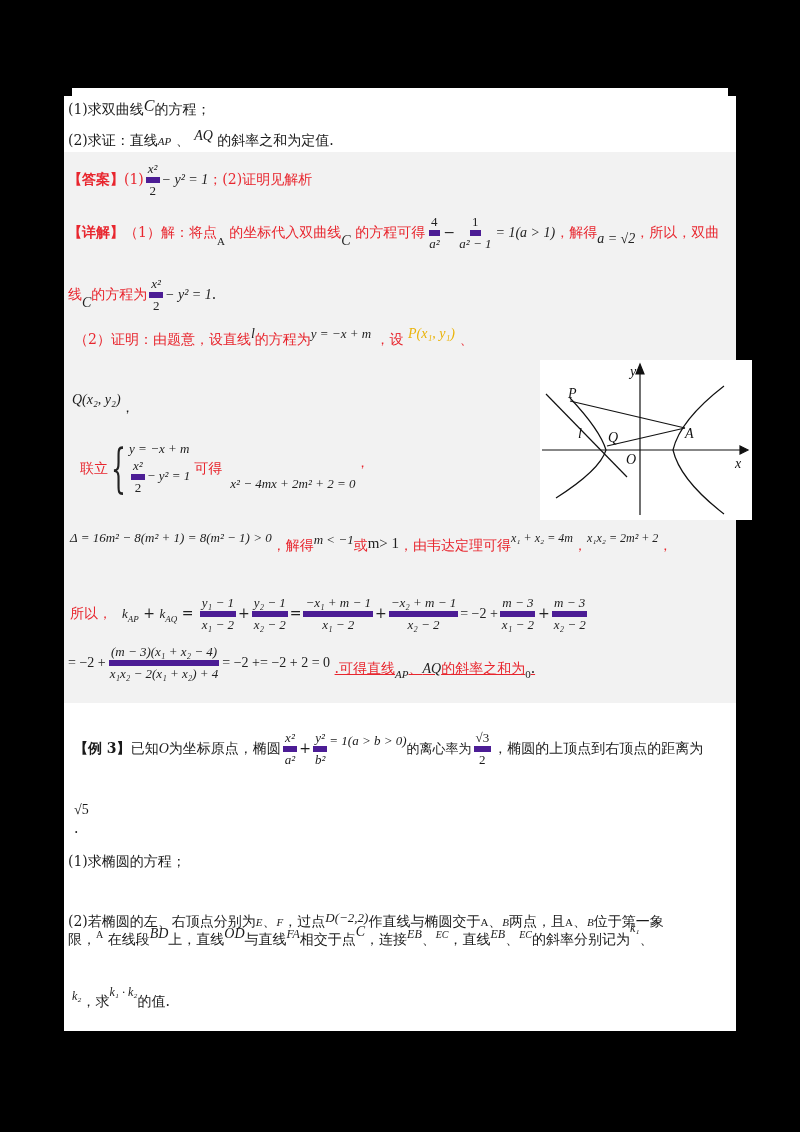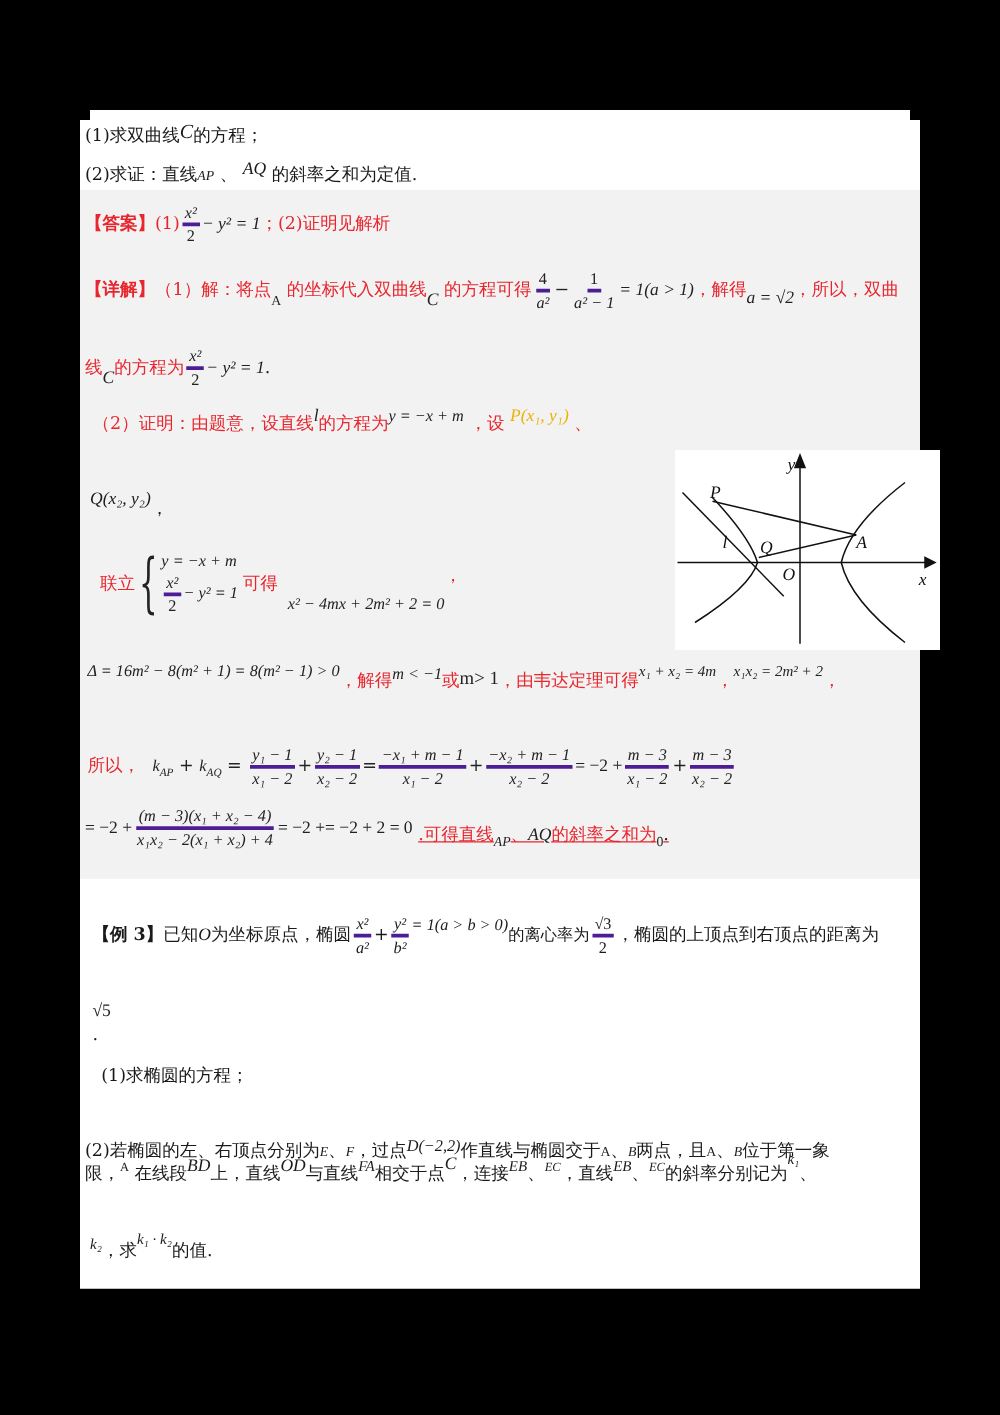--- a/index.html
+++ b/index.html
@@ -18,21 +18,21 @@
     position: absolute; left: 64px; top: 152px; width: 672px; height: 551px; background: #f2f2f2;
   }
   .line {
     position: absolute; white-space: nowrap; font-size: 14px; line-height: 18px;
   }
   .red { color: #e8262e; }
   .bold { font-weight: bold; }
   .m { font-family: "Liberation Serif", "DejaVu Serif", serif; font-style: italic; }
   .mn { font-family: "Liberation Serif", "DejaVu Serif", serif; }
   .frac { display: inline-flex; flex-direction: column; align-items: center; vertical-align: middle; margin: 0 2px; font-family: "Liberation Serif", serif; font-size: 13px; line-height: 16px; }
-  .frac .num { padding: 0 2px; border-bottom: 3px solid #4c1d95; }
+  .frac .num { padding: 0 2px; border-bottom: 6px solid #4c1d95; }
   .frac .den { padding: 0 2px; }
   sup, sub { font-size: 9px; line-height: 0; }
   .graph {
     position: absolute; left: 540px; top: 360px; width: 212px; height: 160px; background: #fff;
   }
   .sys { display: inline-flex; align-items: center; vertical-align: middle; }
   .brace { font-size: 52px; line-height: 52px; font-family: "DejaVu Serif", serif; font-weight: 100; transform: scaleX(0.45); margin: 0 -6px; }
   .sys-rows { display: inline-flex; flex-direction: column; font-family: "Liberation Serif", serif; font-size: 13px; }
 </style>
 </head>
@@ -169,21 +169,21 @@
       <span class="num m">y²</span>
       <span class="den m">b²</span>
     </span><span class="m" style="font-size:13px; position:relative; top:-8px;">= 1(a &gt; b &gt; 0)</span><span style="font-size:13px;">的离心率为</span><span class="frac">
       <span class="num mn">√3</span>
       <span class="den mn">2</span>
     </span><span>，椭圆的上顶点到右顶点的距离为</span>
 </div>
 <div class="line" style="left:74px; top:800px;">
   <span class="mn">√5</span><br><span>.</span>
 </div>
-<div class="line" style="left:68px; top:852px;margin-left:13px;">
+<div class="line" style="left:68px; top:852px;">
   <span>(1)求椭圆的方程；</span>
 </div>
 <div class="line" style="left:68px; top:880px;margin-top:32px;">
   <span>(2)若椭圆的左、右顶点分别为</span><span class="m" style="font-size:11px;">E</span><span>、</span><span class="m" style="font-size:11px;">F</span><span>，过点</span><span class="m" style="font-size:13px; position:relative; top:-4px;">D(−2,2)</span><span>作直线与椭圆交于</span><span class="mn" style="font-size:11px;">A</span><span>、</span><span class="m" style="font-size:11px;">B</span><span>两点，且</span><span class="mn" style="font-size:11px;">A</span><span>、</span><span class="m" style="font-size:11px;">B</span><span>位于第一象</span>
 </div>
 <div class="line" style="left:68px; top:930px;">
   <span>限，</span><span class="mn" style="font-size:10px; position:relative; top:-6px;">A</span> <span>在线段</span><span class="m" style="position:relative; top:-6px;">BD</span><span>上，直线</span><span class="m" style="position:relative; top:-6px;">OD</span><span>与直线</span><span class="m" style="font-size:12px; position:relative; top:-6px;">FA</span><span>相交于点</span><span class="m" style="position:relative; top:-8px;">C</span><span>，连接</span><span class="m" style="font-size:12px; position:relative; top:-6px;">EB</span><span>、</span><span class="m" style="font-size:10px; position:relative; top:-6px;">EC</span><span>，直线</span><span class="m" style="font-size:12px; position:relative; top:-6px;">EB</span><span>、</span><span class="m" style="font-size:10px; position:relative; top:-6px;">EC</span><span>的斜率分别记为</span><span class="m" style="font-size:12px; position:relative; top:-12px;">k₁</span><span>、</span>
 </div>
 <div class="line" style="left:72px; top:992px;">
   <span class="m" style="font-size:12px; position:relative; top:-6px;">k₂</span><span>，求</span><span class="m" style="font-size:12px; position:relative; top:-10px;">k₁ · k₂</span><span>的值.</span>

